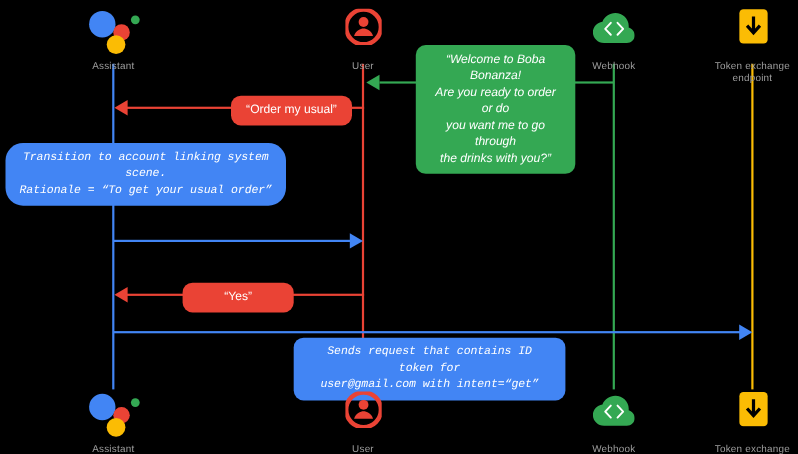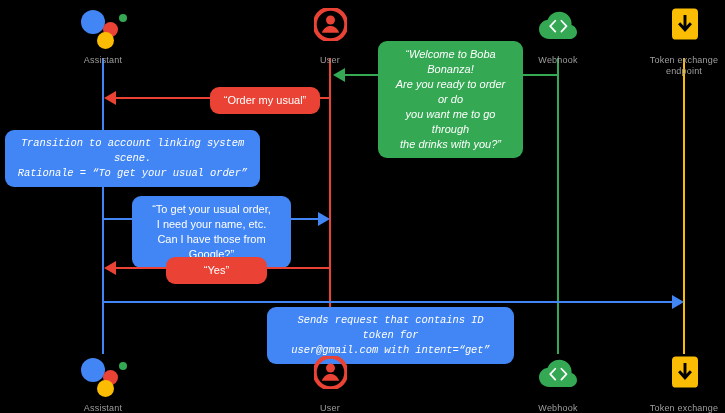--- a/index.html
+++ b/index.html
@@ -158,28 +158,25 @@
   <div class="msg-arrow arrow-left" style="left:333px; top:68px; border-right-color:#34a853;"></div>
   <div class="bubble bubble-green" style="left:378px; top:41px; width:145px;font-style:italic;">“Welcome to Boba Bonanza!
 Are you ready to order or do
 you want me to go through
 the drinks with you?”</div>
 
   <div class="msg-line" style="left:110px; top:97px; width:221px; background:#ea4335;"></div>
   <div class="msg-arrow arrow-left" style="left:104px; top:91px; border-right-color:#ea4335;"></div>
   <div class="bubble bubble-red" style="left:166px; top:87px; width:110px;margin-left:44px;">“Order my usual”</div>
 
-  <div class="bubble bubble-blue mono" style="left:5px; top:130px; width:255px; text-align:center;">Transition to account linking system scene.
+  <div class="bubble bubble-blue mono" style="left:5px; top:130px; width:255px; text-align:center;border-radius:16px;">Transition to account linking system scene.
 Rationale = “To get your usual order”</div>
 
   <div class="msg-line" style="left:103px; top:218px; width:220px; background:#4285f4;"></div>
   <div class="msg-arrow arrow-right" style="left:318px; top:212px; border-left-color:#4285f4;"></div>
-  <div class="bubble bubble-blue" style="left:132px; top:196px; width:159px;">“To get your usual order,
-I need your name, etc.
-Can I have those from Google?”</div>
 
   <div class="msg-line" style="left:110px; top:267px; width:221px; background:#ea4335;"></div>
   <div class="msg-arrow arrow-left" style="left:104px; top:261px; border-right-color:#ea4335;"></div>
   <div class="bubble bubble-red" style="left:166px; top:257px; width:101px;">“Yes”</div>
 
   <div class="msg-line" style="left:103px; top:301px; width:578px; background:#4285f4;"></div>
   <div class="msg-arrow arrow-right" style="left:672px; top:295px; border-left-color:#4285f4;"></div>
   <div class="bubble bubble-blue mono" style="left:267px; top:307px; width:247px;">Sends request that contains ID token for
 user@gmail.com with intent=“get”</div>
 

